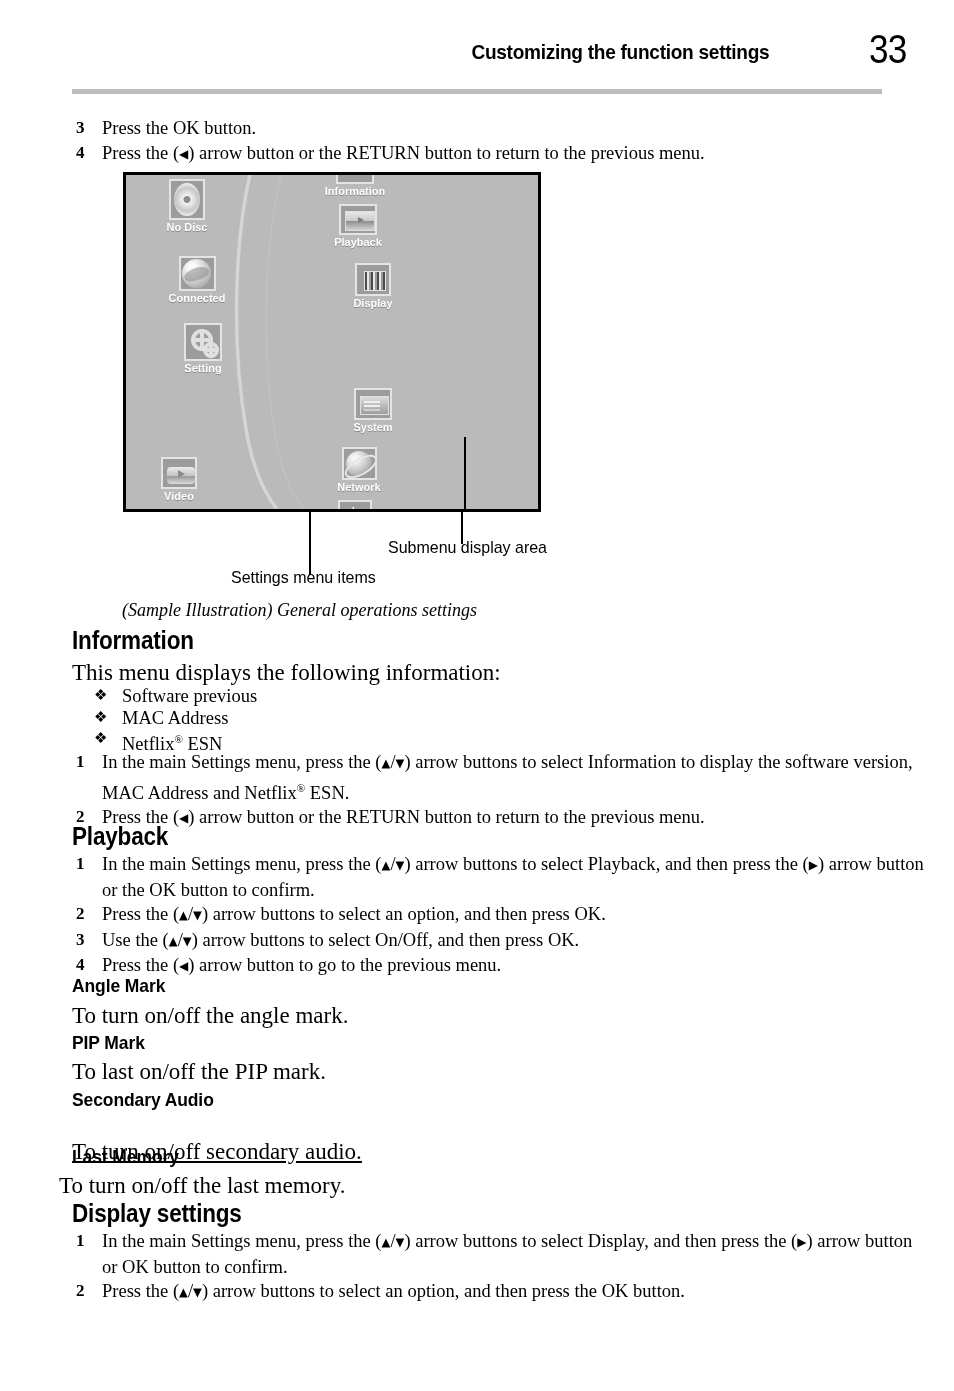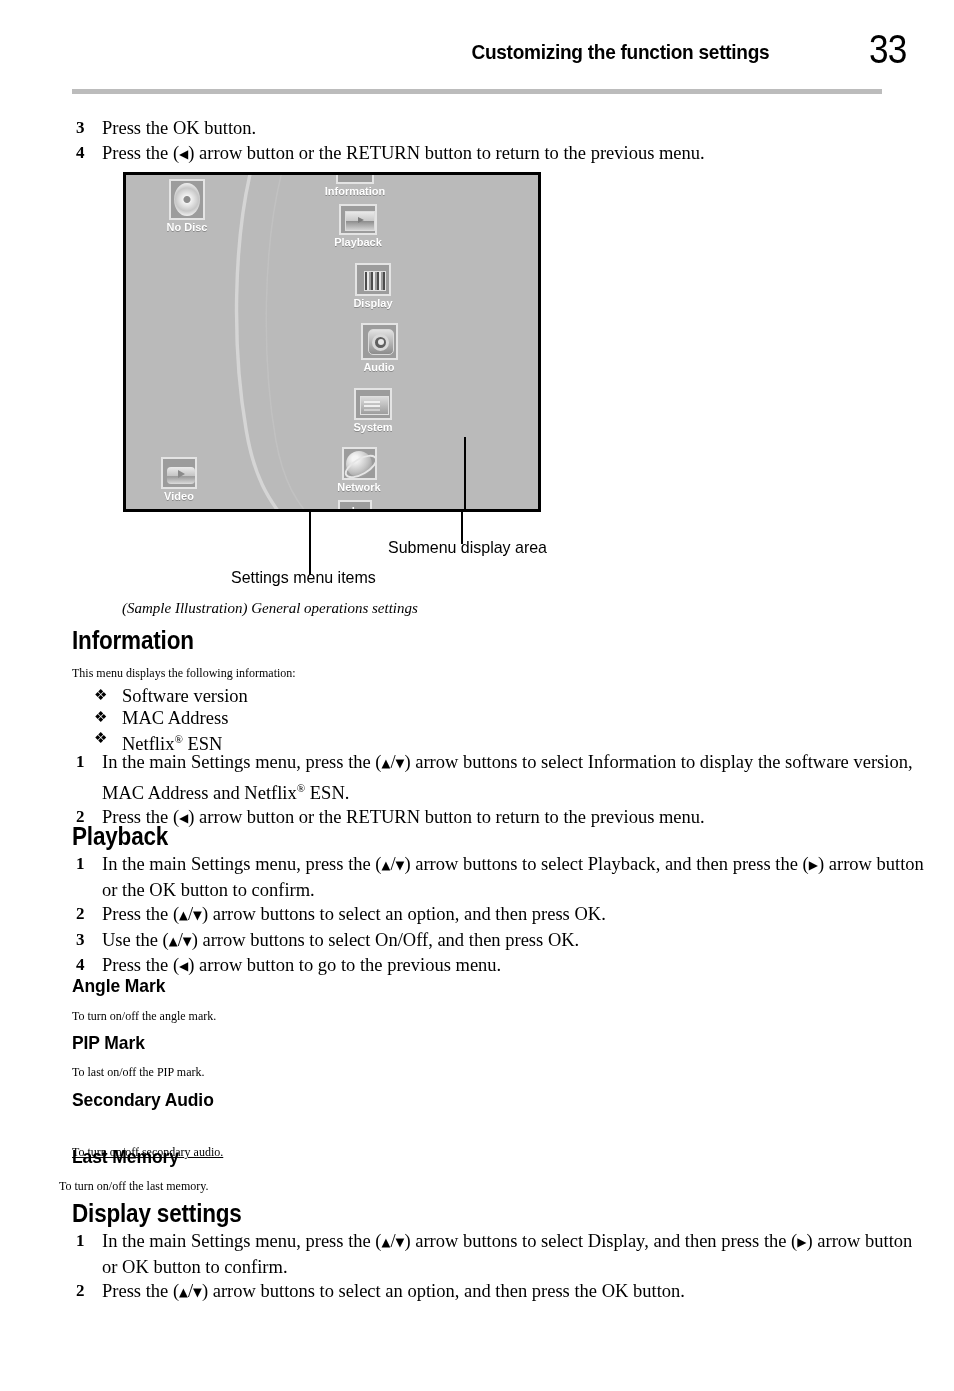--- a/index.html
+++ b/index.html
@@ -294,21 +294,21 @@
     font-family: "Liberation Sans", sans-serif;
     font-size: 17px;
     white-space: nowrap;
     transform: scaleX(0.94);
     transform-origin: left top;
   }
   .sample-caption {
     position: absolute;
     left: 122px;
     top: 600px;
-    font-size: 15px;
+    font-size: 18px;
     font-style: italic;
     white-space: nowrap;
   }
 
   
   h2.sec {
     position: absolute;
     margin: 0;
     font-family: "Liberation Sans", sans-serif;
     font-weight: bold;
@@ -326,21 +326,21 @@
     font-weight: bold;
     font-size: 19px;
     letter-spacing: -0.1px;
     transform: scaleX(0.92);
     transform-origin: left top;
     white-space: nowrap;
   }
   p.body {
     position: absolute;
     margin: 0;
-    font-size: 12px;
+    font-size: 23px;
     line-height: 24px;
     white-space: nowrap;
   }
 
   
   .bullets { position: absolute; }
   .bullet {
     position: relative;
     font-size: 18.5px;
     line-height: 21.5px;
@@ -384,21 +384,34 @@
 
   <div class="menu-col" style="left:0; top:0; width:140px; height:340px;">
 
     <div class="menu-item" style="left:6px; top:4px; width:110px;">
       <div class="menu-icon" style="width:36px;height:41px;">
         <span class="ic-disc"></span>
       </div>
       <div class="menu-label">No Disc</div>
     </div>
 
-
+    <div class="menu-item" style="left:16px; top:81px; width:110px;">
+      <div class="menu-icon" style="width:37px;height:35px;">
+        <span class="ic-globe"></span>
+      </div>
+      <div class="menu-label">Connected</div>
+    </div>
+
+    <div class="menu-item" style="left:22px; top:148px; width:110px;">
+      <div class="menu-icon" style="width:38px;height:38px;">
+        <span class="ic-gear1"></span>
+          <span class="ic-gear2"></span>
+      </div>
+      <div class="menu-label">Setting</div>
+    </div>
 
 
     <div class="menu-item" style="left:-2px; top:282px; width:110px;">
       <div class="menu-icon" style="width:36px;height:32px;">
         <span class="ic-video"></span>
       </div>
       <div class="menu-label">Video</div>
     </div>
   </div>
 
@@ -416,28 +429,20 @@
       <div class="menu-label">Playback</div>
     </div>
 
     <div class="menu-item" style="left:42px; top:88px; width:110px;">
       <div class="menu-icon" style="width:36px;height:33px;">
         <span class="ic-display"></span>
       </div>
       <div class="menu-label">Display</div>
     </div>
 
-    <div class="menu-item" style="left:48px; top:148px; width:110px;">
-      <div class="menu-icon" style="width:37px;height:37px;">
-        <span class="ic-audio-outer">
-            <span class="ic-audio-ring"></span>
-          </span>
-      </div>
-      <div class="menu-label">Audio</div>
-    </div>
 
     <div class="menu-item" style="left:42px; top:213px; width:110px;">
       <div class="menu-icon" style="width:38px;height:32px;">
         <span class="ic-system"></span>
       </div>
       <div class="menu-label">System</div>
     </div>
 
     <div class="menu-item" style="left:28px; top:272px; width:110px;">
       <div class="menu-icon" style="width:35px;height:33px;">
@@ -464,21 +469,21 @@
 
 <div class="sample-caption">(Sample Illustration) General operations settings</div>
 
 <h2 class="sec" style="left:72px; top:626px;">Information</h2>
 
 <p class="body" style="left:72px; top:661px;">This menu displays the following information:</p>
 
 <div class="bullets" style="left:72px; top:686px; width:600px;">
   <div class="bullet">
     <span class="bd">❖</span>
-    <span>Software version</span>
+    <span>Software previous</span>
   </div>
   <div class="bullet">
     <span class="bd">❖</span>
     <span>MAC Address</span>
   </div>
   <div class="bullet">
     <span class="bd">❖</span>
     <span>Netflix<sup>®</sup> ESN</span>
   </div>
 </div>

